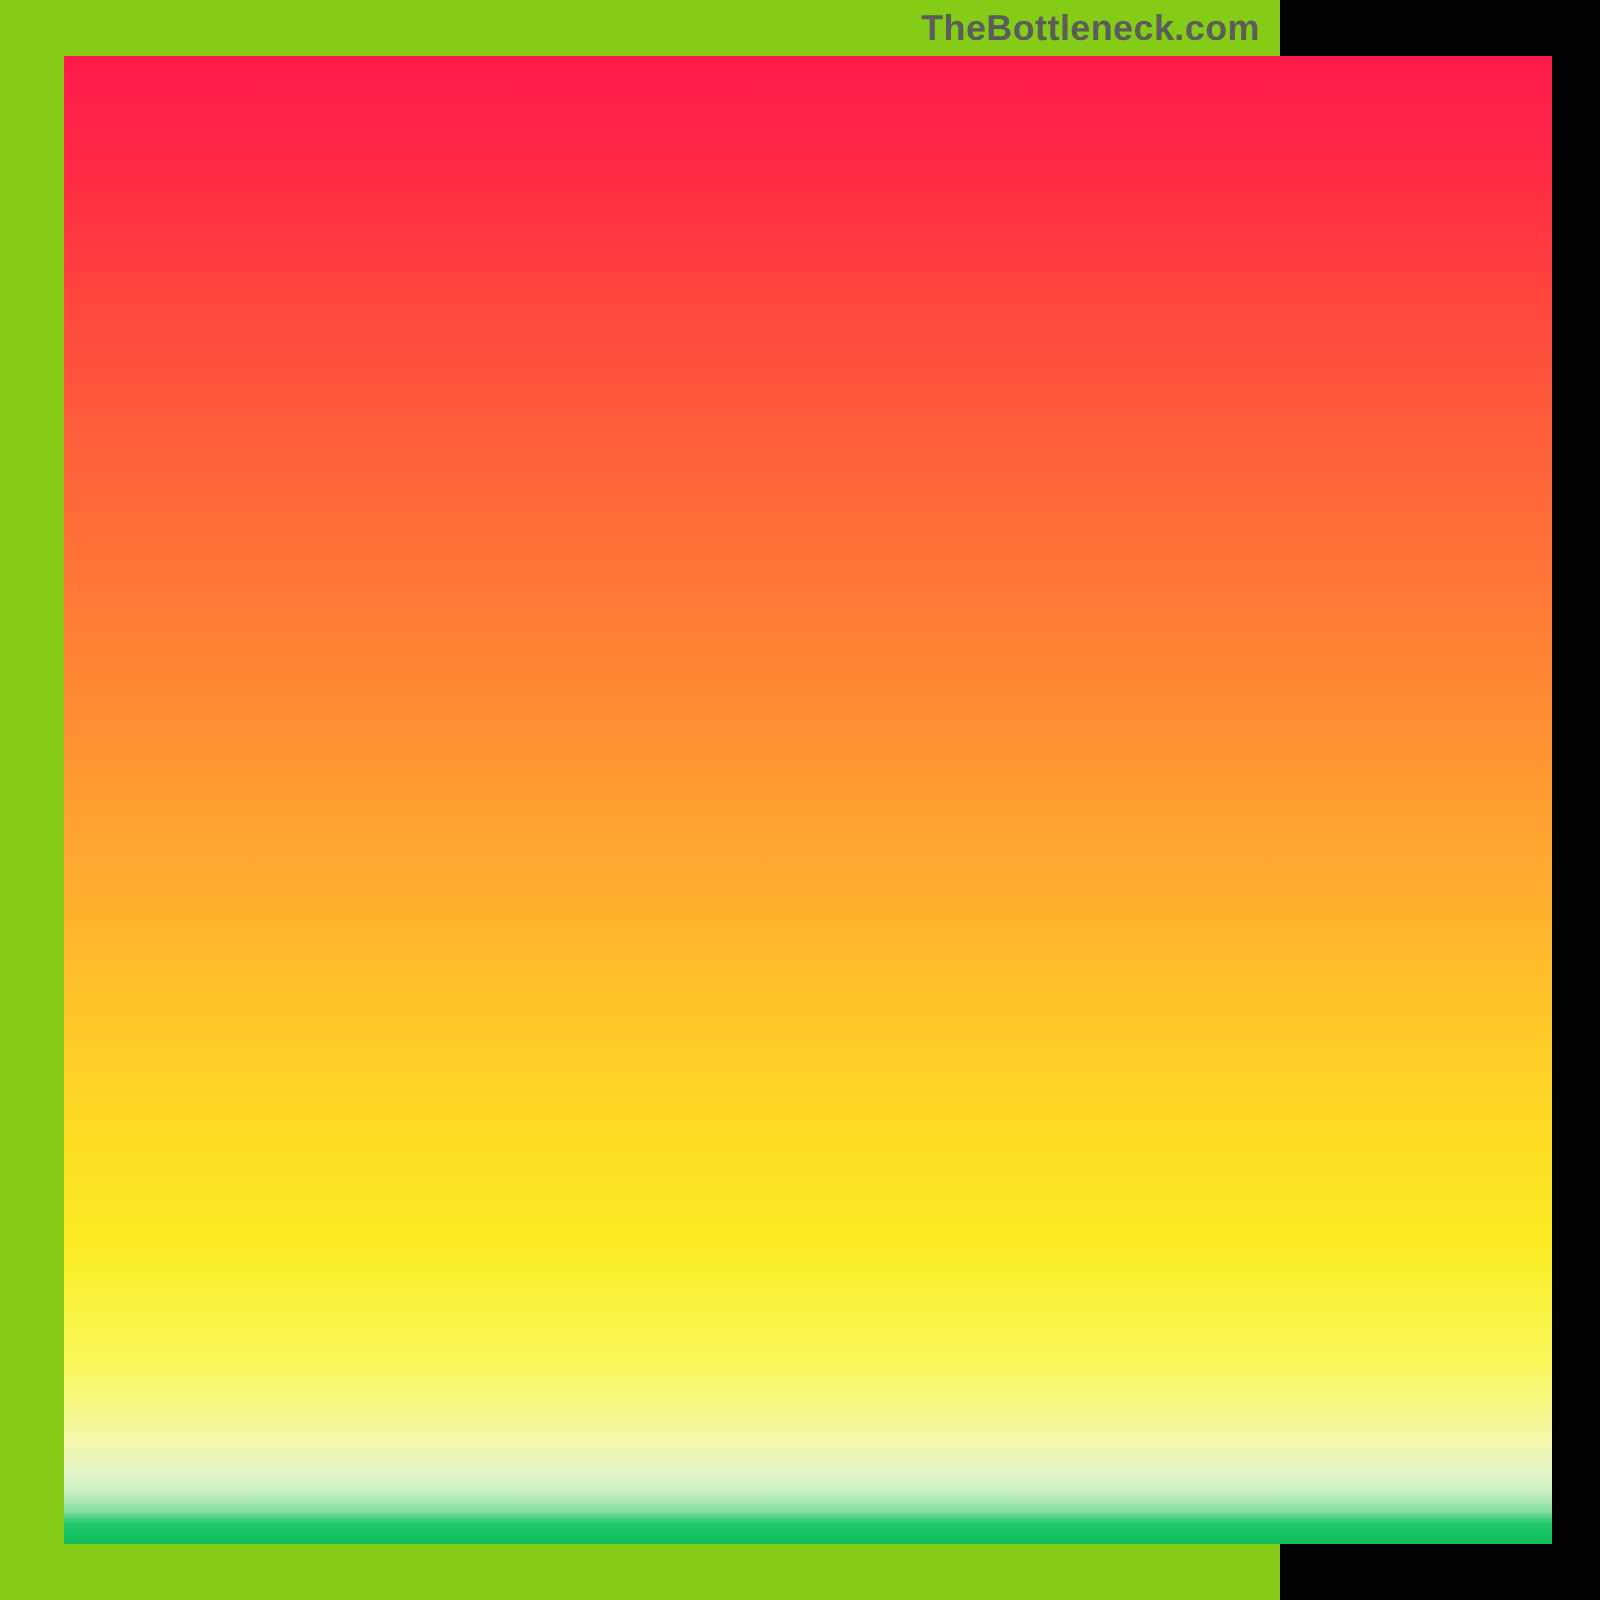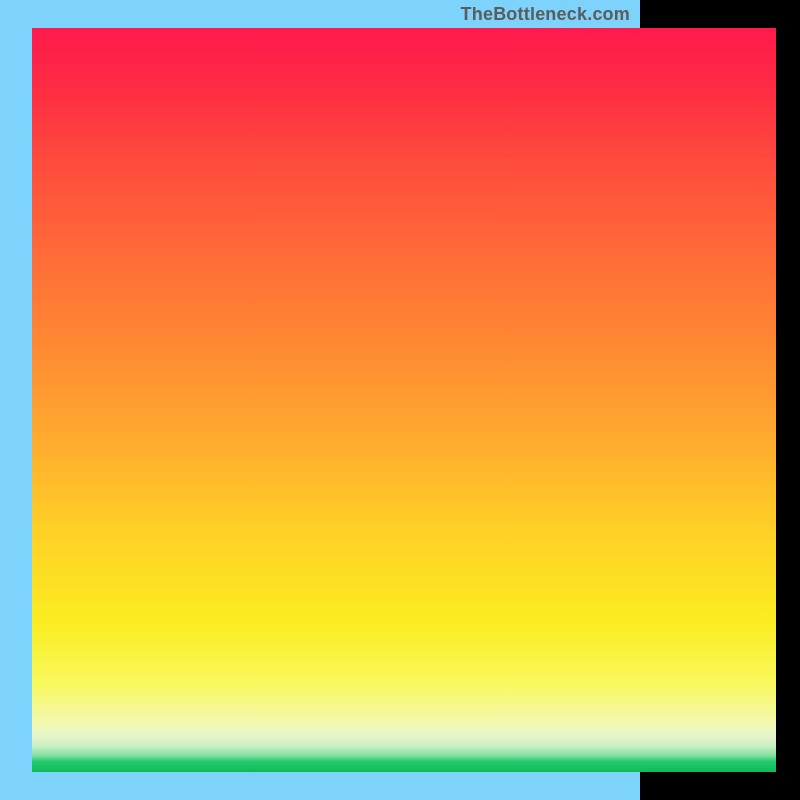--- a/index.html
+++ b/index.html
@@ -8,21 +8,21 @@
     width: 800px;
     height: 800px;
     background: #000;
     overflow: hidden;
     font-family: Arial, sans-serif;
   }
   .stage {
     position: relative;
     width: 640px;
     height: 800px;
-    background: #7dd3fc;
+    background: #84cc16;
   }
   .watermark {
     position: absolute;
     top: 4px;
     right: 10px;
     color: #5c5c5c;
     font-size: 18px;
     font-weight: 600;
     letter-spacing: 0.2px;
     z-index: 30;

